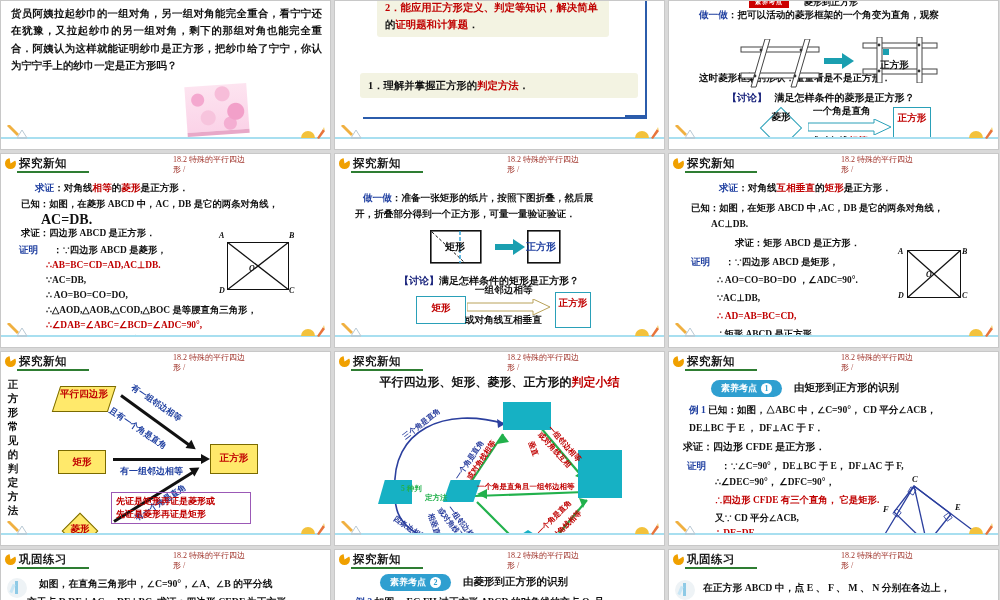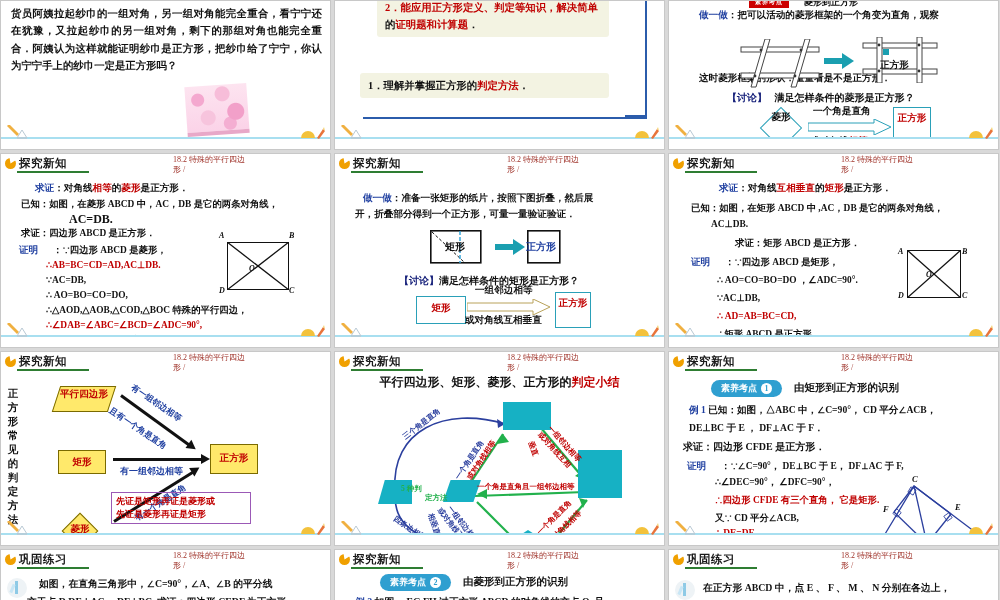--- a/index.html
+++ b/index.html
@@ -84,21 +84,21 @@
   }
 
   
   .objbox {
     position:absolute; background:#f3f3e2;
     border-radius:3px;
     font-size:10.4px; font-weight:bold; line-height:17px; color:#111;
     padding:4px 8px;
   }
   .s2 .ob2 { left:42px; top:-6px; width:232px; }
-  .s2 .ob1 { left:25px; top:72px; width:249px; }
+  .s2 .ob1 { left:25px; top:72px; width:278px; }
   .s2 .bracket {
     position:absolute; left:290px; top:-12px; width:22px; height:128px;
     border:2px solid #2b5cab; border-left:none;
   }
   .s2 .bracket2 {
     position:absolute; left:28px; top:116px; width:284px; height:2px;
     background:#2b5cab;
   }
   .redtag {
     position:absolute; background:#cc0000; color:#fff;
@@ -127,21 +127,21 @@
   .tag-rect{ position:absolute; background:#ffe96b; border:1.2px solid #7a6a00; }
   .tag-dia { position:absolute; background:#ffe96b; border:1.2px solid #7a6a00;
              transform:rotate(45deg); }
   .tagtxt { position:absolute; font-size:9.6px; font-weight:bold; color:#c00000;
             white-space:nowrap; text-align:center; }
   .bigarrow { position:absolute; background:#111; height:3px; transform-origin:left center; }
   .bigarrow::after { content:""; position:absolute; right:-7px; top:-4px;
             border-left:9px solid #111; border-top:5px solid transparent;
             border-bottom:5px solid transparent; }
   .s7 .vtitle { position:absolute; left:4px; top:6px; width:16px;
-            font-size:10.5px; font-weight:bold; line-height:14px; color:#111; text-align:center;margin-top:9px;}
+            font-size:10.5px; font-weight:bold; line-height:14px; color:#111; text-align:center;}
   .s7 .note { position:absolute; left:110px; top:120px; width:140px;
             border:1px solid #9b59b6; padding:2px 4px; font-size:9px;
             color:#c00000; font-weight:bold; line-height:13px; }
 
   
   .tealshape { position:absolute; background:#16b1c4; }
   .s8 .maptxt { position:absolute; font-size:7.5px; font-weight:bold; white-space:nowrap;}
   .s8 .title { position:absolute; left:0; right:0; top:2px; text-align:center;
             font-size:12px; font-weight:bold; color:#111; }
 
@@ -300,30 +300,30 @@
         <i>形 /</i>
       </div>
     </div>
     <div class="body">
       <div class="tl" style="left:34px; top:8px; font-size:9.6px; font-weight:bold;">
         <span class="blue">求证</span><span class="blk">：对角线</span><span class="red">相等</span><span class="blk">的</span><span class="red">菱形</span><span class="blk">是正方形．</span>
       </div>
       <div class="tl blk" style="left:20px; top:24px; font-size:9.4px; font-weight:bold;">
         <span>已知</span><span>：如图，在菱形 ABCD 中，AC，DB 是它的两条对角线，</span>
       </div>
-      <div class="tl blk" style="left:40px; top:38px; font-size:12px; font-weight:bold;margin-left:28px;">AC=DB.</div>
+      <div class="tl blk" style="left:40px; top:38px; font-size:14px; font-weight:bold;">AC=DB.</div>
       <div class="tl blk" style="left:20px; top:53px; font-size:9.4px; font-weight:bold;">
         <span>求证</span><span>：四边形 ABCD 是正方形．</span>
       </div>
       <div class="tl blue" style="left:18px; top:70px; font-size:9.6px; font-weight:bold;">证明</div>
       <div class="tl blk" style="left:52px; top:70px; font-size:9.4px; font-weight:bold;">：∵四边形 ABCD 是菱形，</div>
       <div class="tl red" style="left:45px; top:85px; font-size:9.4px; font-weight:bold;">∴AB=BC=CD=AD,AC⊥DB.</div>
       <div class="tl blk" style="left:45px; top:100px; font-size:9.4px; font-weight:bold;">∵AC=DB,</div>
       <div class="tl blk" style="left:45px; top:115px; font-size:9.4px; font-weight:bold;">∴ AO=BO=CO=DO,</div>
-      <div class="tl blk" style="left:45px; top:130px; font-size:9.4px; font-weight:bold;">∴△AOD,△AOB,△COD,△BOC 特殊的平行四边，</div>
+      <div class="tl blk" style="left:45px; top:130px; font-size:9.4px; font-weight:bold;">∴△AOD,△AOB,△COD,△BOC 是等腰直角三角形，</div>
       <div class="tl red" style="left:45px; top:145px; font-size:9.4px; font-weight:bold;">∴∠DAB=∠ABC=∠BCD=∠ADC=90°,</div>
       <div class="tl blk" style="left:45px; top:160px; font-size:9.4px; font-weight:bold;">∴四边形 ABCD 是正方形．</div>
 
       <div class="sqfig" style="left:226px; top:68px; width:62px; height:48px;">
         <div class="sq"></div>
         <svg style="position:absolute;inset:0" width="62" height="48">
           <line x1="0" y1="0" x2="62" y2="48" stroke="#111" stroke-width="1.3"></line>
           <line x1="62" y1="0" x2="0" y2="48" stroke="#111" stroke-width="1.3"></line>
         </svg>
         <span class="lbl" style="left:-8px; top:-11px">A</span>

